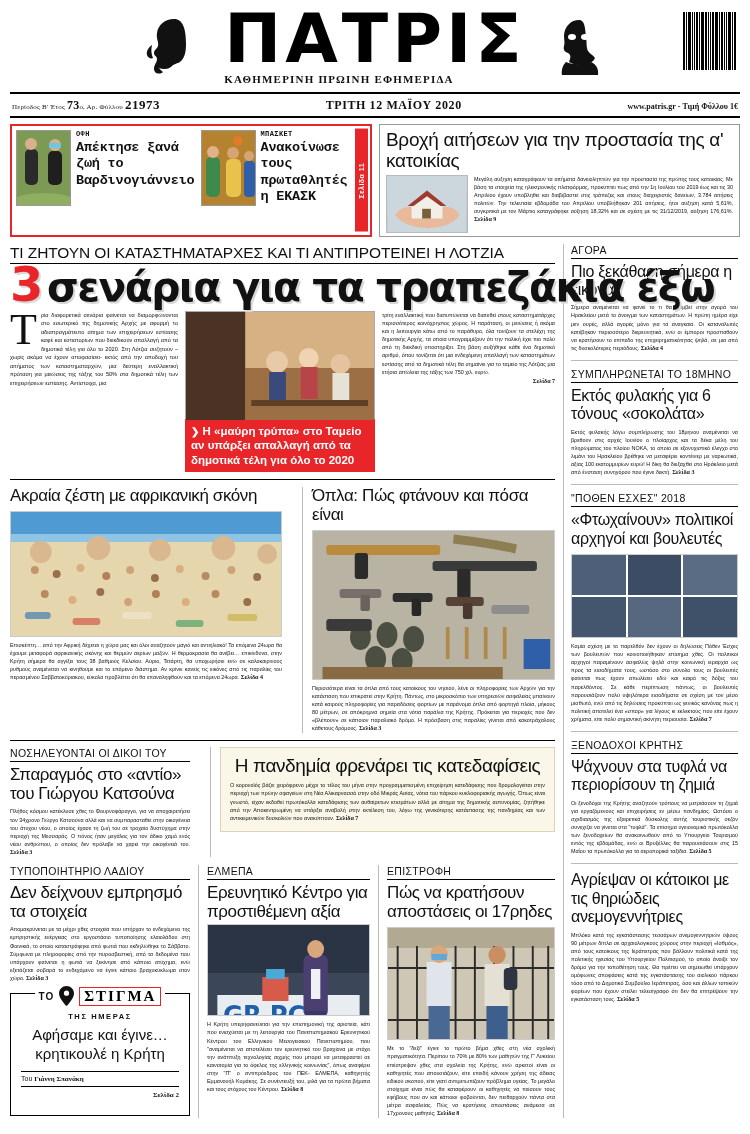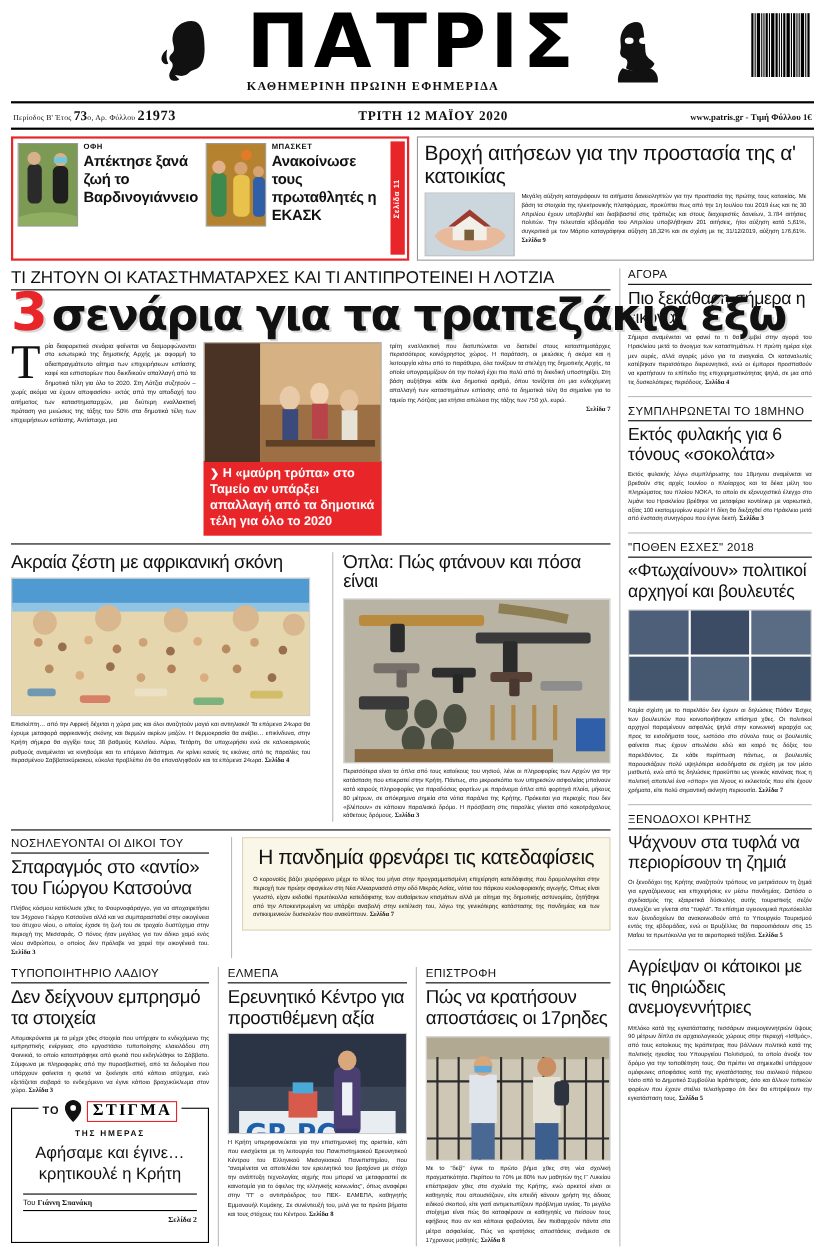--- a/index.html
+++ b/index.html
@@ -49,21 +49,21 @@
   .info-date { font-size: 12px; font-weight: 700; letter-spacing: .6px; }
   .info-right { font-size: 8px; font-weight: 600; }
 
   
   .teasers { display: flex; gap: 7px; margin-top: 6px; }
   .sports-box {
     position: relative;
     width: 362px; border: 2.5px solid #e8262a; background: #fff;
     padding: 4px 18px 4px 4px; display: flex; gap: 6px;
   }
-  .sp-item { display: flex; gap: 5px; flex: 1; }
+  .sp-item { display: flex; gap: 5px; flex: 1; font-family: Liberation Mono, monospace; }
   .sp-thumb { width: 55px; height: 76px; flex: none; border: 1px solid #999; overflow: hidden; position: relative; }
   .sp-txt { flex: 1; }
   .sp-kicker { font-size: 7px; font-weight: 700; letter-spacing: .4px; margin-bottom: 2px; }
   .sp-head { font-size: 13.5px; font-weight: 700; line-height: 1.22; letter-spacing: -.2px; }
   .sp-page {
     position: absolute; right: 2px; top: 3px; bottom: 3px; width: 13px;
     background: #e8262a; color: #fff; font-size: 7px; font-weight: 700;
     writing-mode: vertical-rl; transform: rotate(180deg);
     display: flex; align-items: center; justify-content: center; letter-spacing: .5px;
   }
@@ -92,21 +92,21 @@
     font-family: "DejaVu Sans", sans-serif; font-weight: 700;
     font-size: 40px; line-height: .86; letter-spacing: -1.5px;
     text-shadow: 2px 2px 0 #d8d8d8;
     white-space: nowrap;
     transform: scaleX(1.02); transform-origin: left bottom;
   }
 
   
   .lead3 { display: flex; gap: 7px; margin-top: 7px; }
   .lead3 .c1 { width: 168px; }
-  .lead3 .c2 { width: 162px; border-radius: 26px; }
+  .lead3 .c2 { width: 190px; border-radius: 26px; }
   .lead3 .c3 { width: 170px; flex: 1; }
   .drop { font-size: 5.6px; line-height: 1.52; text-align: justify; }
   .drop::first-letter {
     float: left; font-size: 44px; line-height: .78; font-weight: 400;
     padding: 2px 4px 0 0; font-family: "Liberation Serif", serif;
   }
   .photo { background: linear-gradient(160deg,#b4763f,#d8b58c 45%,#8c5f3a); border: 1px solid #aaa; }
   .redcap { background: #e8262a; color: #fff; padding: 5px 6px; font-size: 11.5px; font-weight: 700; line-height: 1.25; }
   .redcap .arrow { font-size: 10px; }
   .colrule-t { border-top: 1.5px solid #000; margin-top: 6px; }

